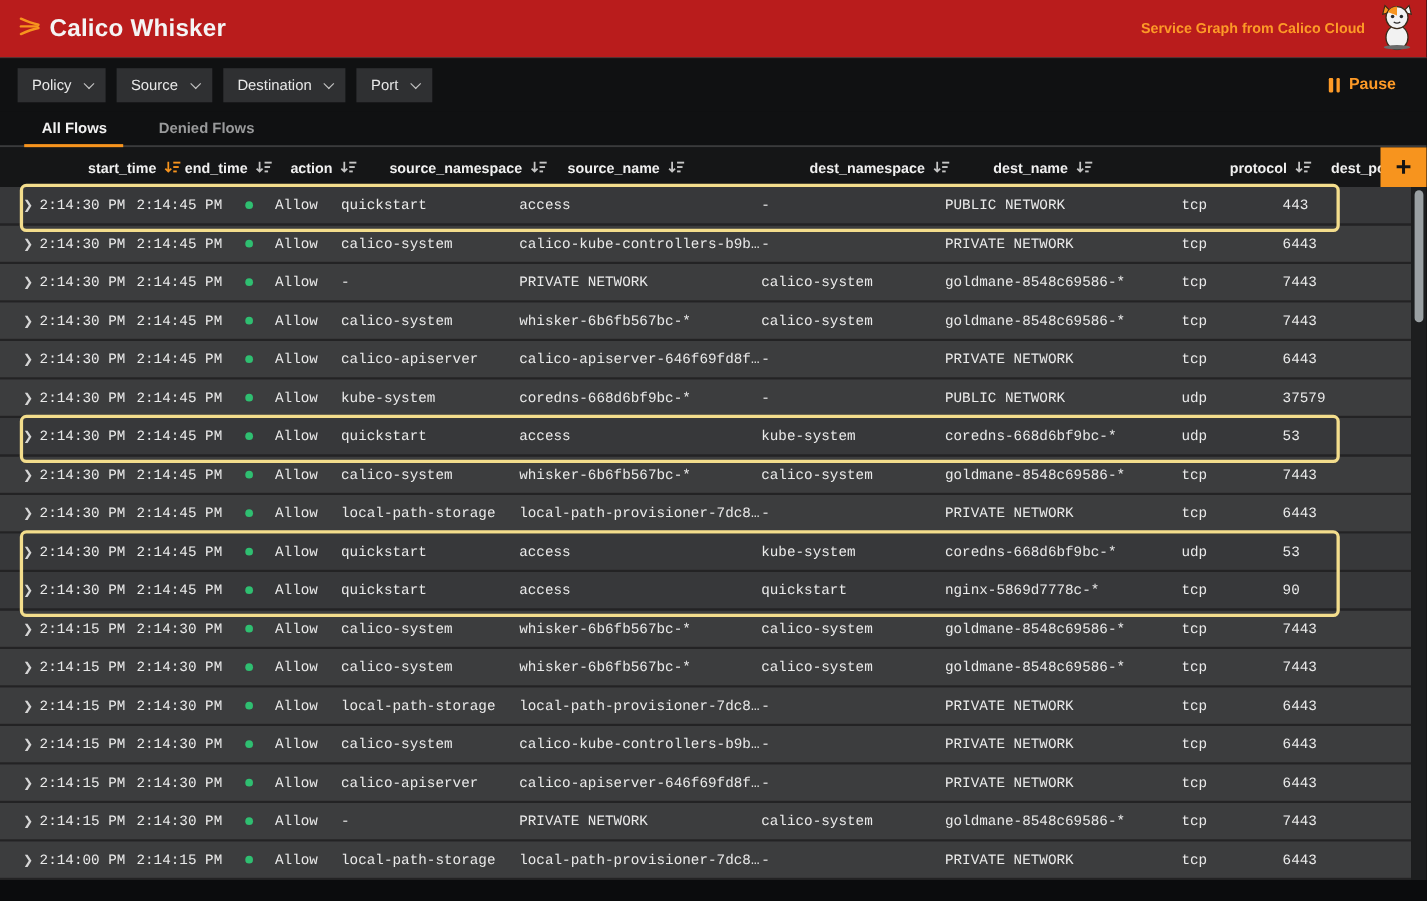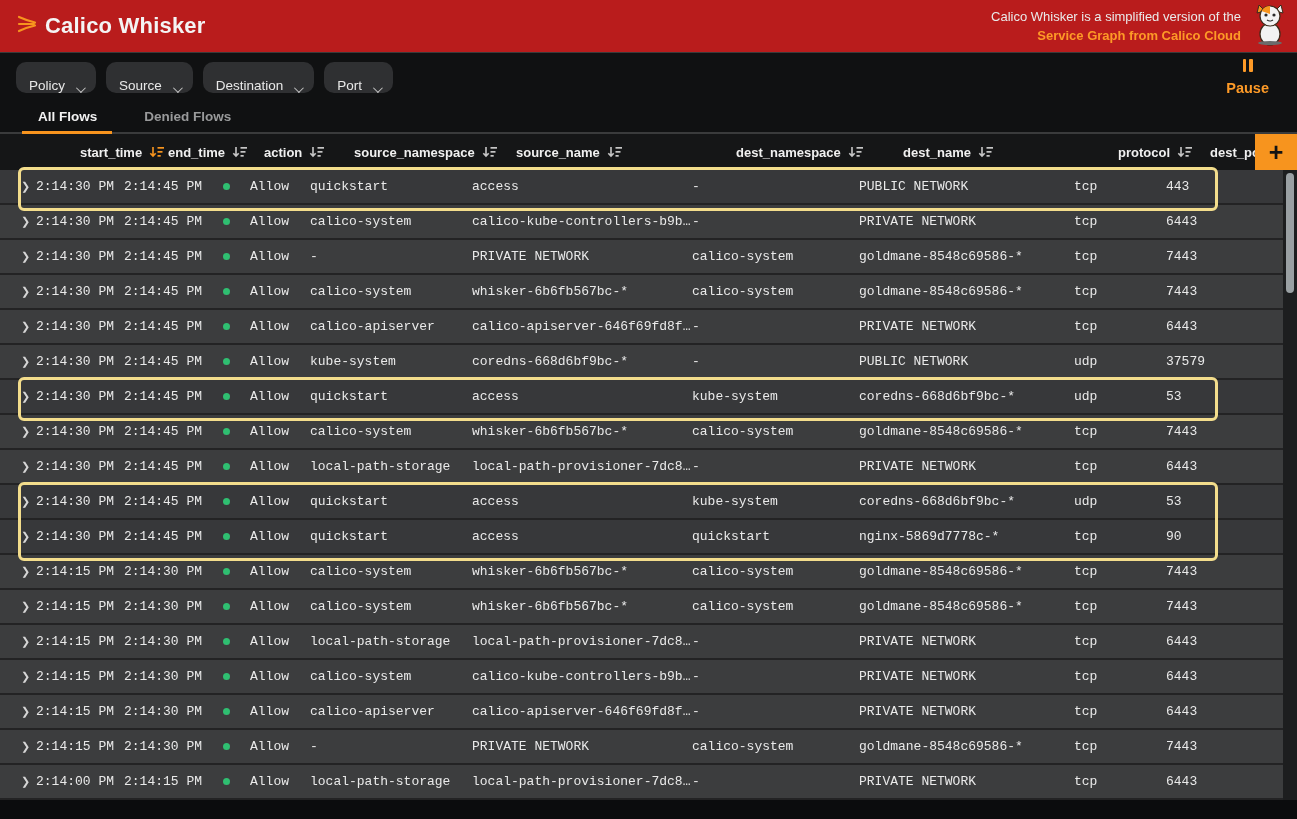--- a/index.html
+++ b/index.html
@@ -22,32 +22,32 @@
     padding:0 8px 0 16px; background:#b91c1c; border-bottom:1px solid #3a3a3a;
   }
   .logo{ display:flex; align-items:center; gap:5px; }
   .logo-text{ font-size:22px; font-weight:bold; color:#f4f4f4; letter-spacing:.2px; }
   .topbar-right{ margin-left:auto; display:flex; align-items:center; gap:10px; }
   .topbar-info{ text-align:right; font-size:13px; line-height:1.5; color:#eaeaea; }
   .topbar-link{ color:var(--link_orange); font-weight:bold; text-decoration:none; cursor:pointer; }
   
   .filterbar{ height:48px; display:flex; align-items:center; gap:10px; padding:0 16px; background:#101112; }
   .filter-btn{
-    background:#2f3032; border:none; color:#e8e8e8; border-radius:10px;
-    height:31px; padding:0 13px; display:flex; align-items:flex-end; gap:11px;
+    background:#2f3032; border:none; color:#e8e8e8; border-radius:0;
+    height:31px; padding:0 13px; display:flex; align-items:center; gap:11px;
     font-size:13.5px; font-family:"Liberation Sans",sans-serif; cursor:pointer;
   }
   .caret{
     width:7px; height:7px; border:solid #c2c2c2; border-width:0 1.8px 1.8px 0;
     transform:rotate(45deg) translateY(-2px); display:inline-block;
   }
   .pause-btn{
     margin-left:auto; background:none; border:none; color:var(--link_orange);
     font-size:14.5px; font-weight:600; display:flex; align-items:center; gap:8px; cursor:pointer;
-    font-family:"Liberation Sans",sans-serif; padding-right:12px;flex-direction:column;
+    font-family:"Liberation Sans",sans-serif; padding-right:12px;
   }
   .pause-icon{ display:inline-flex; gap:3px; }
   .pause-icon i{ display:block; width:3.5px; height:13px; background:var(--link_orange); border-radius:1px; }
   
   .tabsbar{ height:33px; background:#101112; display:flex; align-items:stretch; border-bottom:2px solid #3a3b3c; }
   .tab{
     padding:8px 15px 0 16px; font-size:13.5px; font-weight:bold; color:#999a9b;
     cursor:pointer; margin-bottom:-2px; border-bottom:3px solid transparent;margin-left:22px;
   }
   .tab.active{ color:#f2f2f2; border-bottom-color:var(--accent_orange); }
@@ -97,21 +97,20 @@
       <svg width="24" height="22" viewBox="0 0 24 22">
         <path d="M3 4 Q12 8 19 9.5" stroke="#f7941e" stroke-width="2.2" fill="none" stroke-linecap="round"></path>
         <path d="M3 11 L18 11" stroke="#f7941e" stroke-width="2.2" fill="none" stroke-linecap="round"></path>
         <path d="M3 18 Q12 14 19 12.5" stroke="#f7941e" stroke-width="2.2" fill="none" stroke-linecap="round"></path>
       </svg>
     </span>
     <span class="logo-text">Calico Whisker</span>
   </div>
   <div class="topbar-right">
     <div class="topbar-info">
-      <div>Calico Whisker is a simplified version of the</div>
       <div><a class="topbar-link">Service Graph from Calico Cloud</a></div>
     </div>
     <span>
       <svg width="38" height="44" viewBox="0 0 38 44">
         <path d="M8 3 L14 9 L6 11 Z" fill="#f7941e" stroke="#3a2a1a" stroke-width="1"></path>
         <path d="M30 3 L24 9 L32 11 Z" fill="#f2f2f2" stroke="#3a2a1a" stroke-width="1"></path>
         <ellipse cx="19" cy="32" rx="10" ry="11" fill="#f2f2f2" stroke="#3a2a1a" stroke-width="1.2"></ellipse>
         <circle cx="19" cy="14" r="10" fill="#f2f2f2" stroke="#3a2a1a" stroke-width="1.2"></circle>
         <path d="M10.5 9 A10 10 0 0 1 19 4 L19 12 Z" fill="#f7941e"></path>
         <circle cx="15" cy="13" r="1.6" fill="#2a2a2a"></circle>

